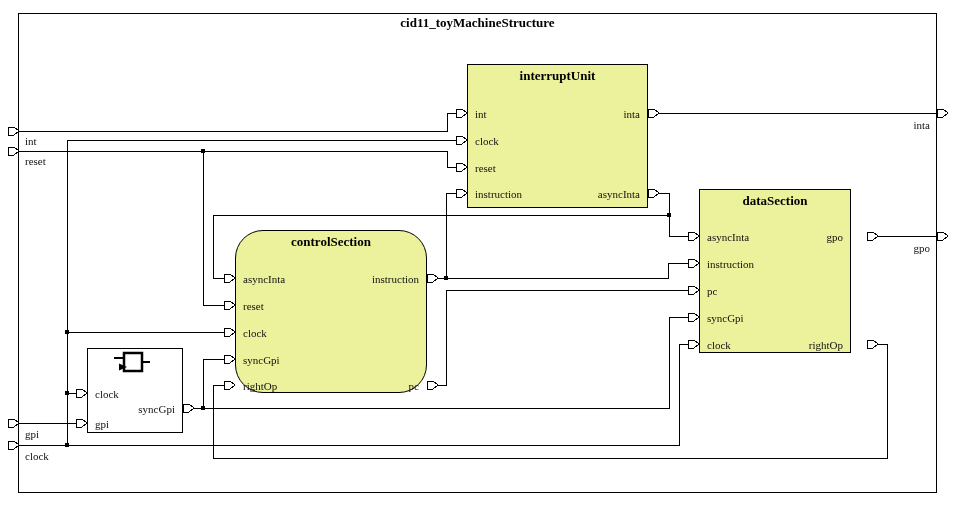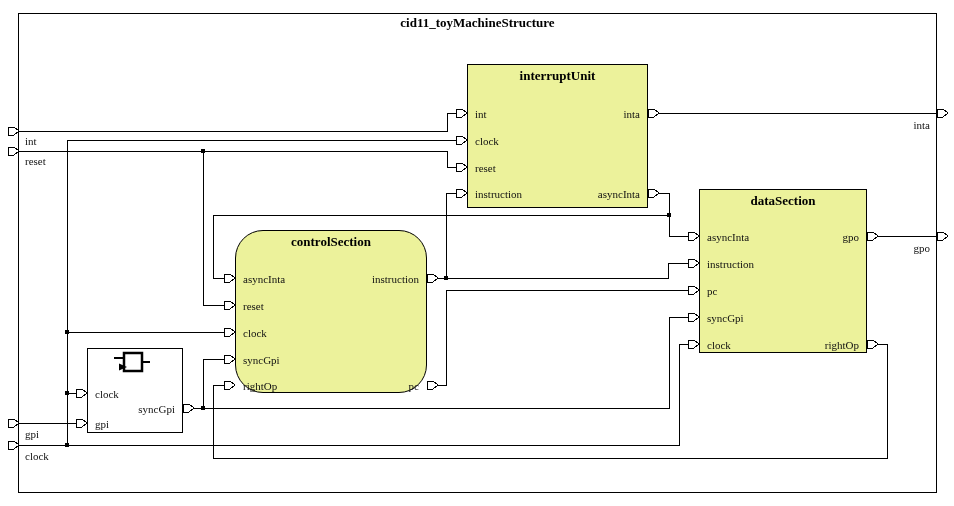--- a/index.html
+++ b/index.html
@@ -121,21 +121,21 @@
     </div>
     <div class="plabel l" style="top:41px">asyncInta</div>
     <div class="plabel l" style="top:68px">reset</div>
     <div class="plabel l" style="top:95px">clock</div>
     <div class="plabel l" style="top:122px">syncGpi</div>
     <div class="plabel l" style="top:148px">rightOp</div>
     <div class="plabel r" style="top:41px">instruction</div>
     <div class="plabel r" style="top:148px">pc</div>
   </div>
 
-  <div class="block" style="left:699px;top:189px;width:168px;height:164px;">
+  <div class="block" style="left:699px;top:189px;width:152px;height:164px;">
     <div class="btitle">
       <div>dataSection</div>
     </div>
     <div class="plabel l" style="top:40px">asyncInta</div>
     <div class="plabel l" style="top:67px">instruction</div>
     <div class="plabel l" style="top:94px">pc</div>
     <div class="plabel l" style="top:121px">syncGpi</div>
     <div class="plabel l" style="top:148px">clock</div>
     <div class="plabel r" style="top:40px">gpo</div>
     <div class="plabel r" style="top:148px">rightOp</div>

